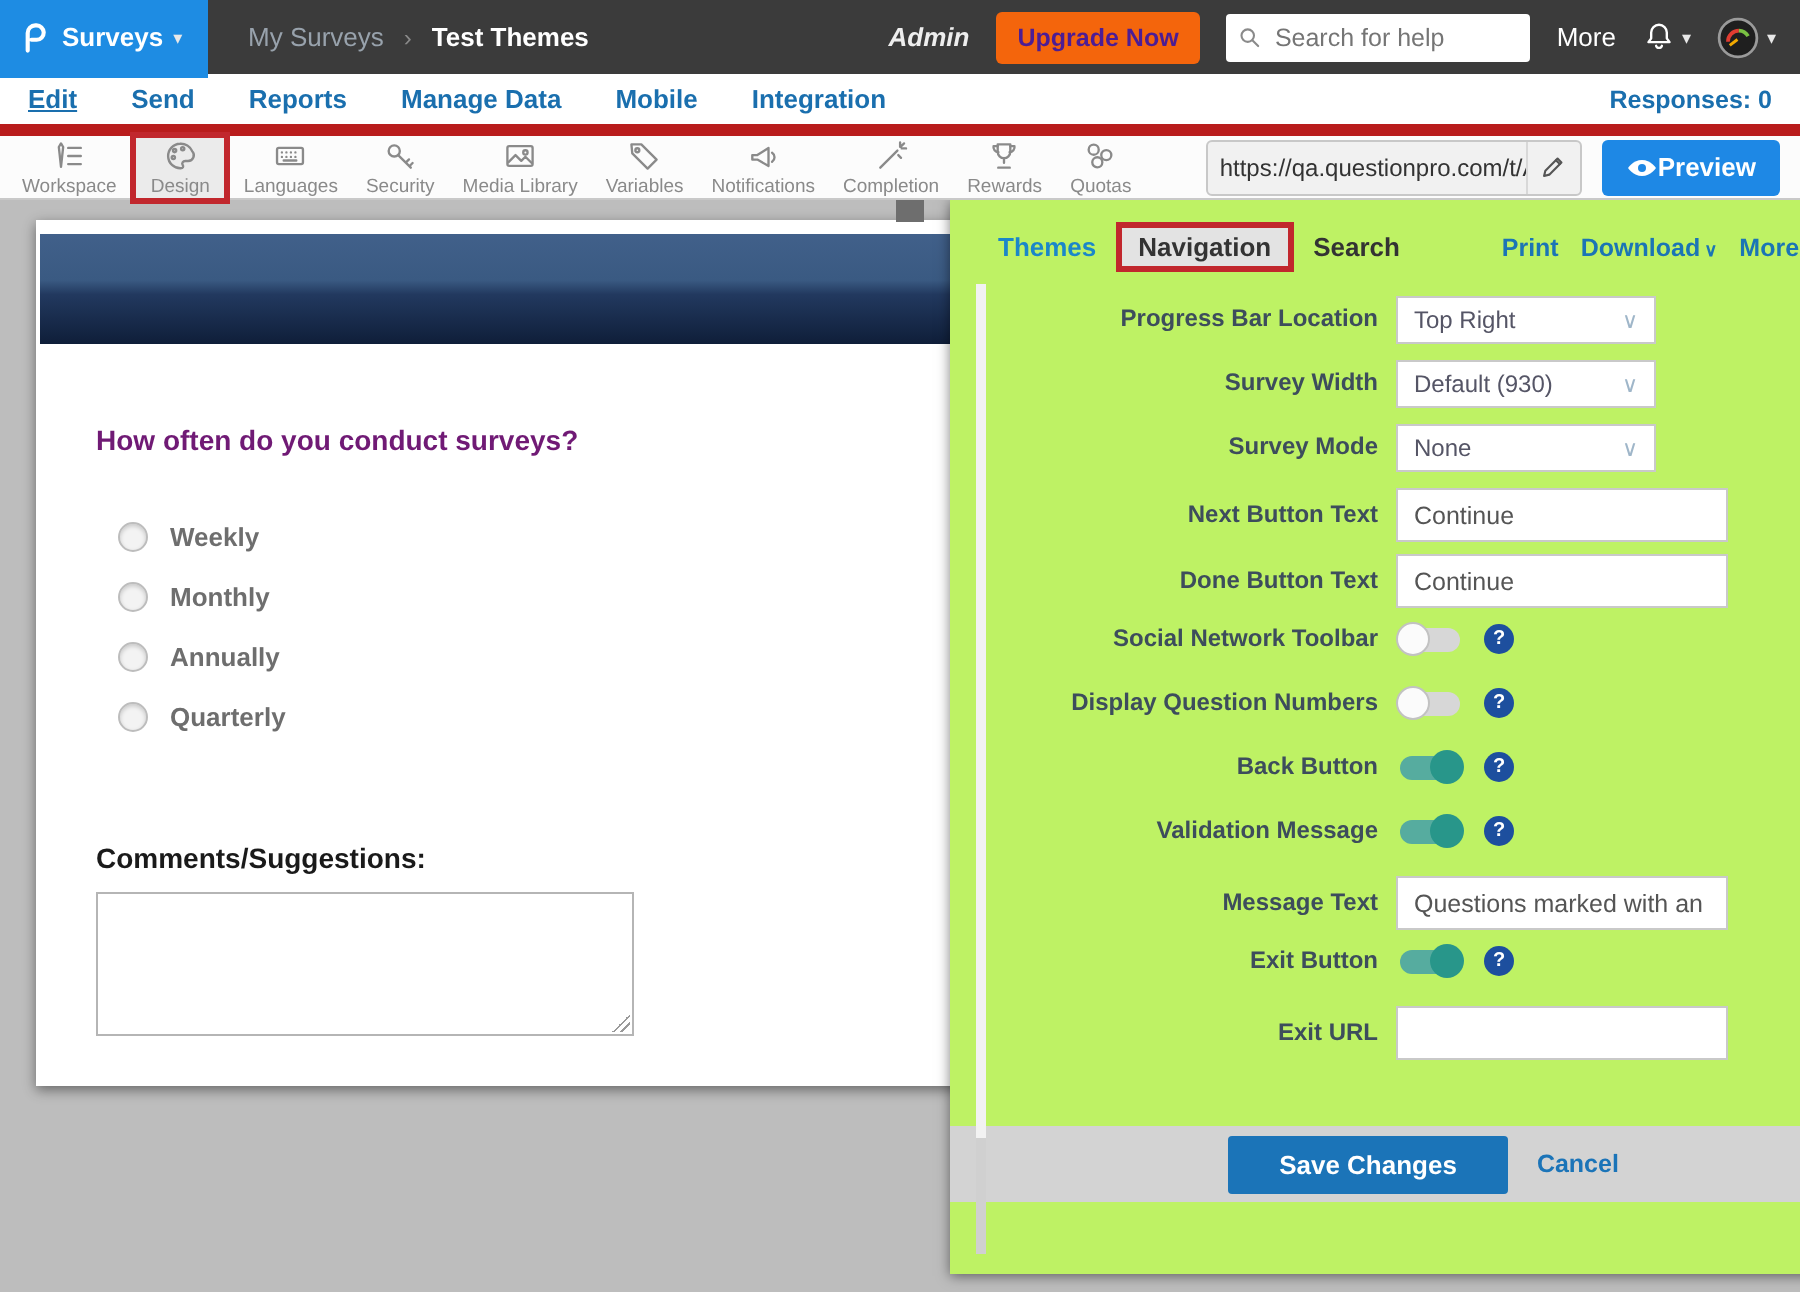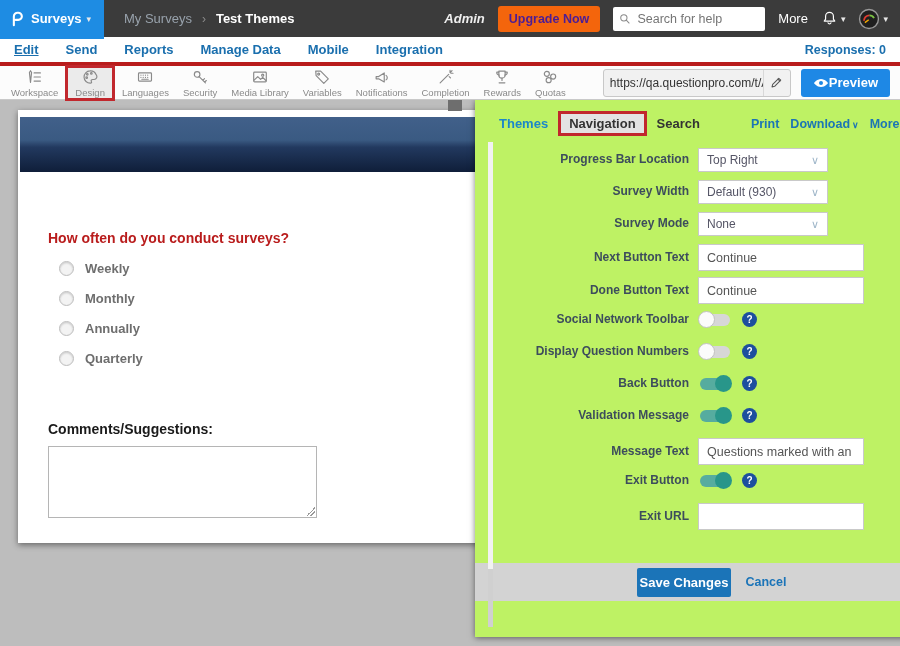--- a/index.html
+++ b/index.html
@@ -24,36 +24,36 @@
 
   
   .navrow{position:absolute;top:37px;left:0;right:0;height:25px;background:#fff;display:flex;align-items:center;padding:0 14px;box-sizing:border-box;z-index:29;}
   .blue-notch{position:absolute;left:0;top:0;width:104px;height:2px;background:#1e8ce3;}
   #nav-items{display:flex;align-items:center;gap:27px;text-align:center;}
   .nav-item{font-size:13px;font-weight:700;color:#1a6fae;text-decoration:none;cursor:pointer;}
   .nav-item.active{text-decoration:underline;}
   .responses{margin-left:auto;font-size:12.5px;font-weight:700;color:#1a6fae;}
 
   
-  .toolbar{position:absolute;top:62px;left:0;right:0;height:38px;background:#fcfcfc;border-top:4px solid #b91c1c;border-bottom:1px solid #c9c9c9;display:flex;align-items:center;padding:0 4px;box-sizing:border-box;z-index:28;}
+  .toolbar{position:absolute;top:62px;left:0;right:0;height:38px;background:#fcfcfc;border-top:6px solid #b91c1c;border-bottom:1px solid #c9c9c9;display:flex;align-items:center;padding:0 4px;box-sizing:border-box;z-index:28;}
   #toolbar-items{display:flex;align-items:stretch;height:36px;}
   .titem{display:flex;flex-direction:column;align-items:center;justify-content:center;padding:0 7px;cursor:pointer;box-sizing:border-box;}
   .titem .tlab{font-size:9.5px;color:#8a8a8a;margin-top:1px;white-space:nowrap;}
   .titem.active{background:#ebebeb;border:3px solid #c1272d;}
   .url-group{margin-left:auto;display:flex;align-items:center;gap:10px;padding-right:6px;}
   .url-box{width:188px;height:28px;background:#f1f1f1;border:1px solid #c8c8c8;border-radius:3px;display:flex;align-items:center;box-sizing:border-box;overflow:hidden;}
   .url-text{flex:1;font-size:12px;color:#333;padding:0 6px;white-space:nowrap;overflow:hidden;}
   .url-edit{width:26px;height:100%;display:flex;align-items:center;justify-content:center;border-left:1px solid #d8d8d8;cursor:pointer;}
   .preview-btn{height:28px;background:#1e88e5;color:#fff;border:none;border-radius:3px;font-size:13px;font-weight:700;display:flex;align-items:center;gap:0;padding:0 12px;font-family:inherit;cursor:pointer;}
 
   
   .preview-area{position:absolute;top:100px;left:0;right:0;bottom:0;background:#bdbdbd;}
   .survey-card{position:absolute;left:18px;top:10px;width:930px;height:433px;background:#fff;box-shadow:0 2px 6px rgba(0,0,0,.45);}
   .banner{position:absolute;left:2px;right:2px;top:7px;height:55px;background:linear-gradient(180deg,#41608a 0%,#3a5a82 42%,#22395f 55%,#0f1e39 100%);}
-  .q-title{position:absolute;left:30px;top:120px;font-size:14px;font-weight:700;color:#b91c1c;}
+  .q-title{position:absolute;left:30px;top:102px;font-size:14px;font-weight:700;color:#701a75;}
   #options{position:absolute;left:41px;top:143px;}
   .option{display:flex;align-items:center;gap:11px;height:30px;}
   .radio{width:13px;height:13px;border-radius:50%;background:#f3f3f3;border:1px solid #bdbdbd;box-shadow:inset 0 1px 2px rgba(0,0,0,.18);cursor:pointer;}
   .olab{font-size:13px;font-weight:700;color:#6e6e6e;}
   .c-label{position:absolute;left:30px;top:311px;font-size:14px;font-weight:700;color:#1a1a1a;}
   .ta-wrap{position:absolute;left:30px;top:336px;width:267px;height:70px;border:1px solid #b5b5b5;background:#fff;}
   .ta-wrap textarea{width:100%;height:100%;border:none;resize:none;outline:none;box-sizing:border-box;font-family:inherit;}
   .grip{position:absolute;right:1px;bottom:1px;width:9px;height:9px;background:
     linear-gradient(135deg,transparent 50%,#999 50%,#999 57%,transparent 57%,transparent 72%,#999 72%,#999 79%,transparent 79%) ;cursor:nwse-resize;}
   .scroll-artifact{position:absolute;left:448px;top:-2px;width:14px;height:13px;background:#6e6e6e;}
@@ -81,21 +81,21 @@
   .sel{width:130px;height:24px;border:1px solid #c9c9c9;background:#fff;display:flex;align-items:center;justify-content:space-between;padding:0 8px;box-sizing:border-box;font-size:12px;color:#556;cursor:pointer;}
   .sel .sel-chev{color:#9fb6c9;font-size:11px;}
   .tinput{width:166px;height:27px;border:1px solid #c9c9c9;padding:0 8px;box-sizing:border-box;font-size:12.5px;color:#555;font-family:inherit;outline:none;}
   .toggle{position:relative;width:30px;height:12px;border-radius:6px;background:#d7d7d7;cursor:pointer;margin:0 2px;}
   .toggle .knob{position:absolute;left:-2px;top:-3px;width:17px;height:17px;border-radius:50%;background:#fbfbfb;border:1px solid #c2c2c2;box-sizing:border-box;}
   .toggle.on{background:#56ac9f;}
   .toggle.on .knob{left:auto;right:-2px;background:#28968a;border:none;}
   .help{width:15px;height:15px;border-radius:50%;background:#1d4f9e;color:#fff;font-size:10px;font-weight:700;display:flex;align-items:center;justify-content:center;margin-left:10px;cursor:pointer;flex:none;}
   .prow.type-select .help{margin-left:auto;}
   .panel-footer{position:absolute;left:0;right:0;bottom:36px;height:38px;background:#d3d3d3;display:flex;align-items:center;justify-content:center;gap:14px;}
-  .save-btn{background:#1b74b8;color:#fff;border:none;border-radius:2px;font-size:13px;font-weight:700;padding:7px 3px;font-family:inherit;cursor:pointer;}
+  .save-btn{background:#1b74b8;color:#fff;border:none;border-radius:2px;font-size:13px;font-weight:700;padding:7px 26px;font-family:inherit;cursor:pointer;}
   .cancel-link{color:#1b74b8;font-size:12.5px;font-weight:700;cursor:pointer;}
 
   svg{display:block;}
 </style>
 </head>
 <body>
 
 <div class="screen">
 
   <header class="topbar">

